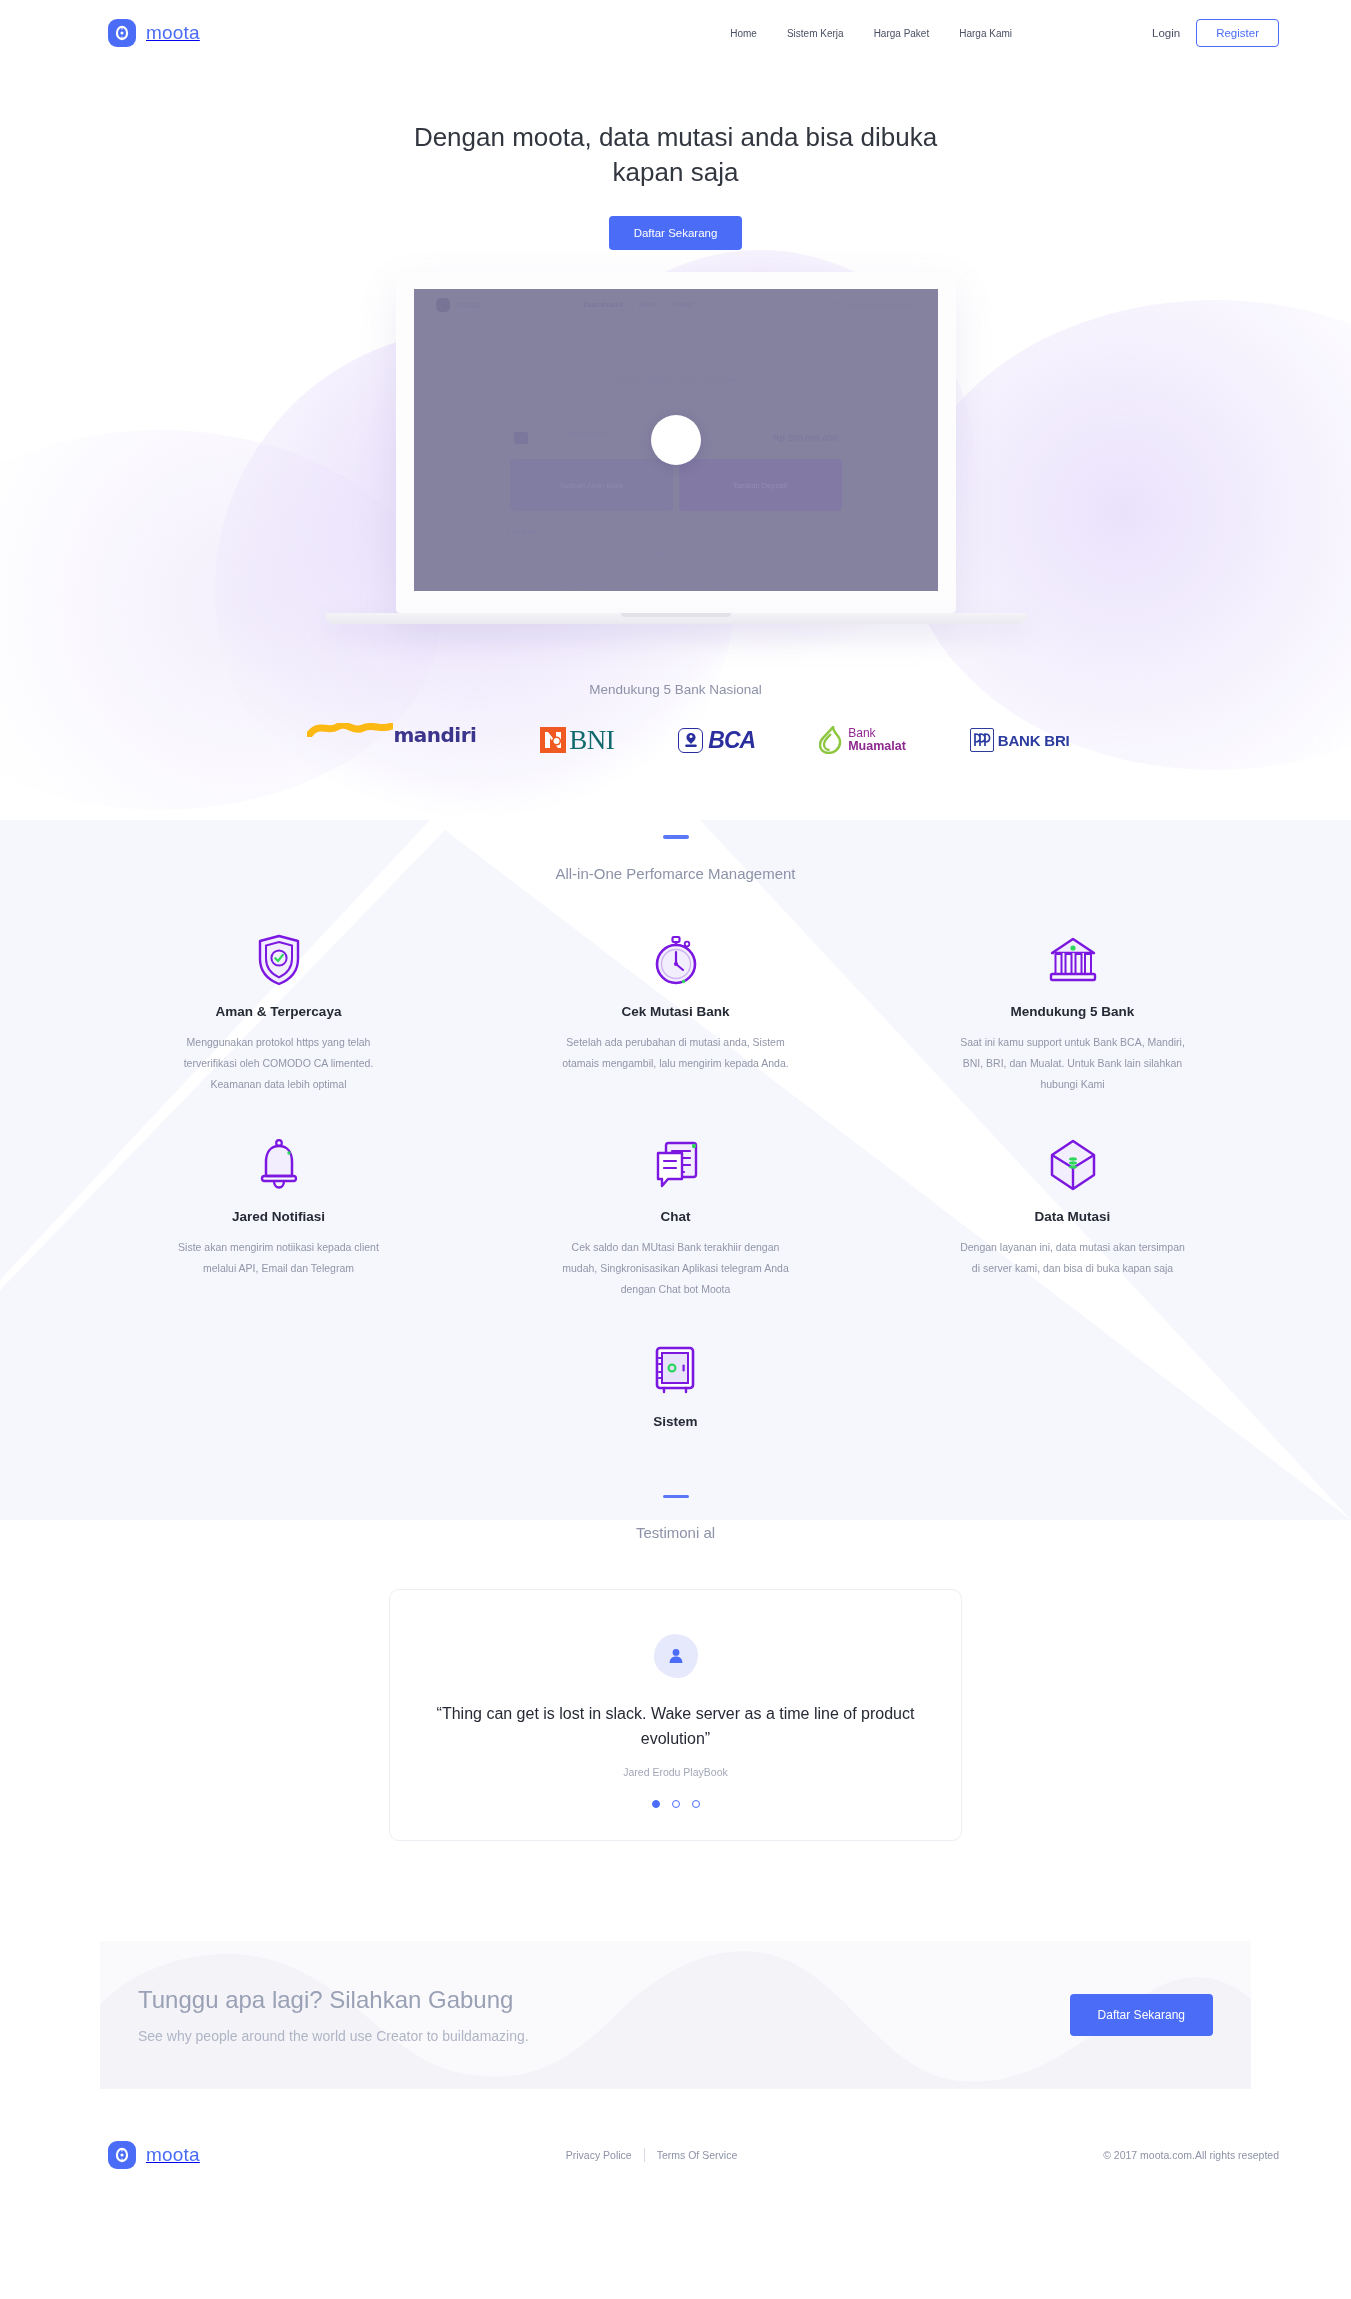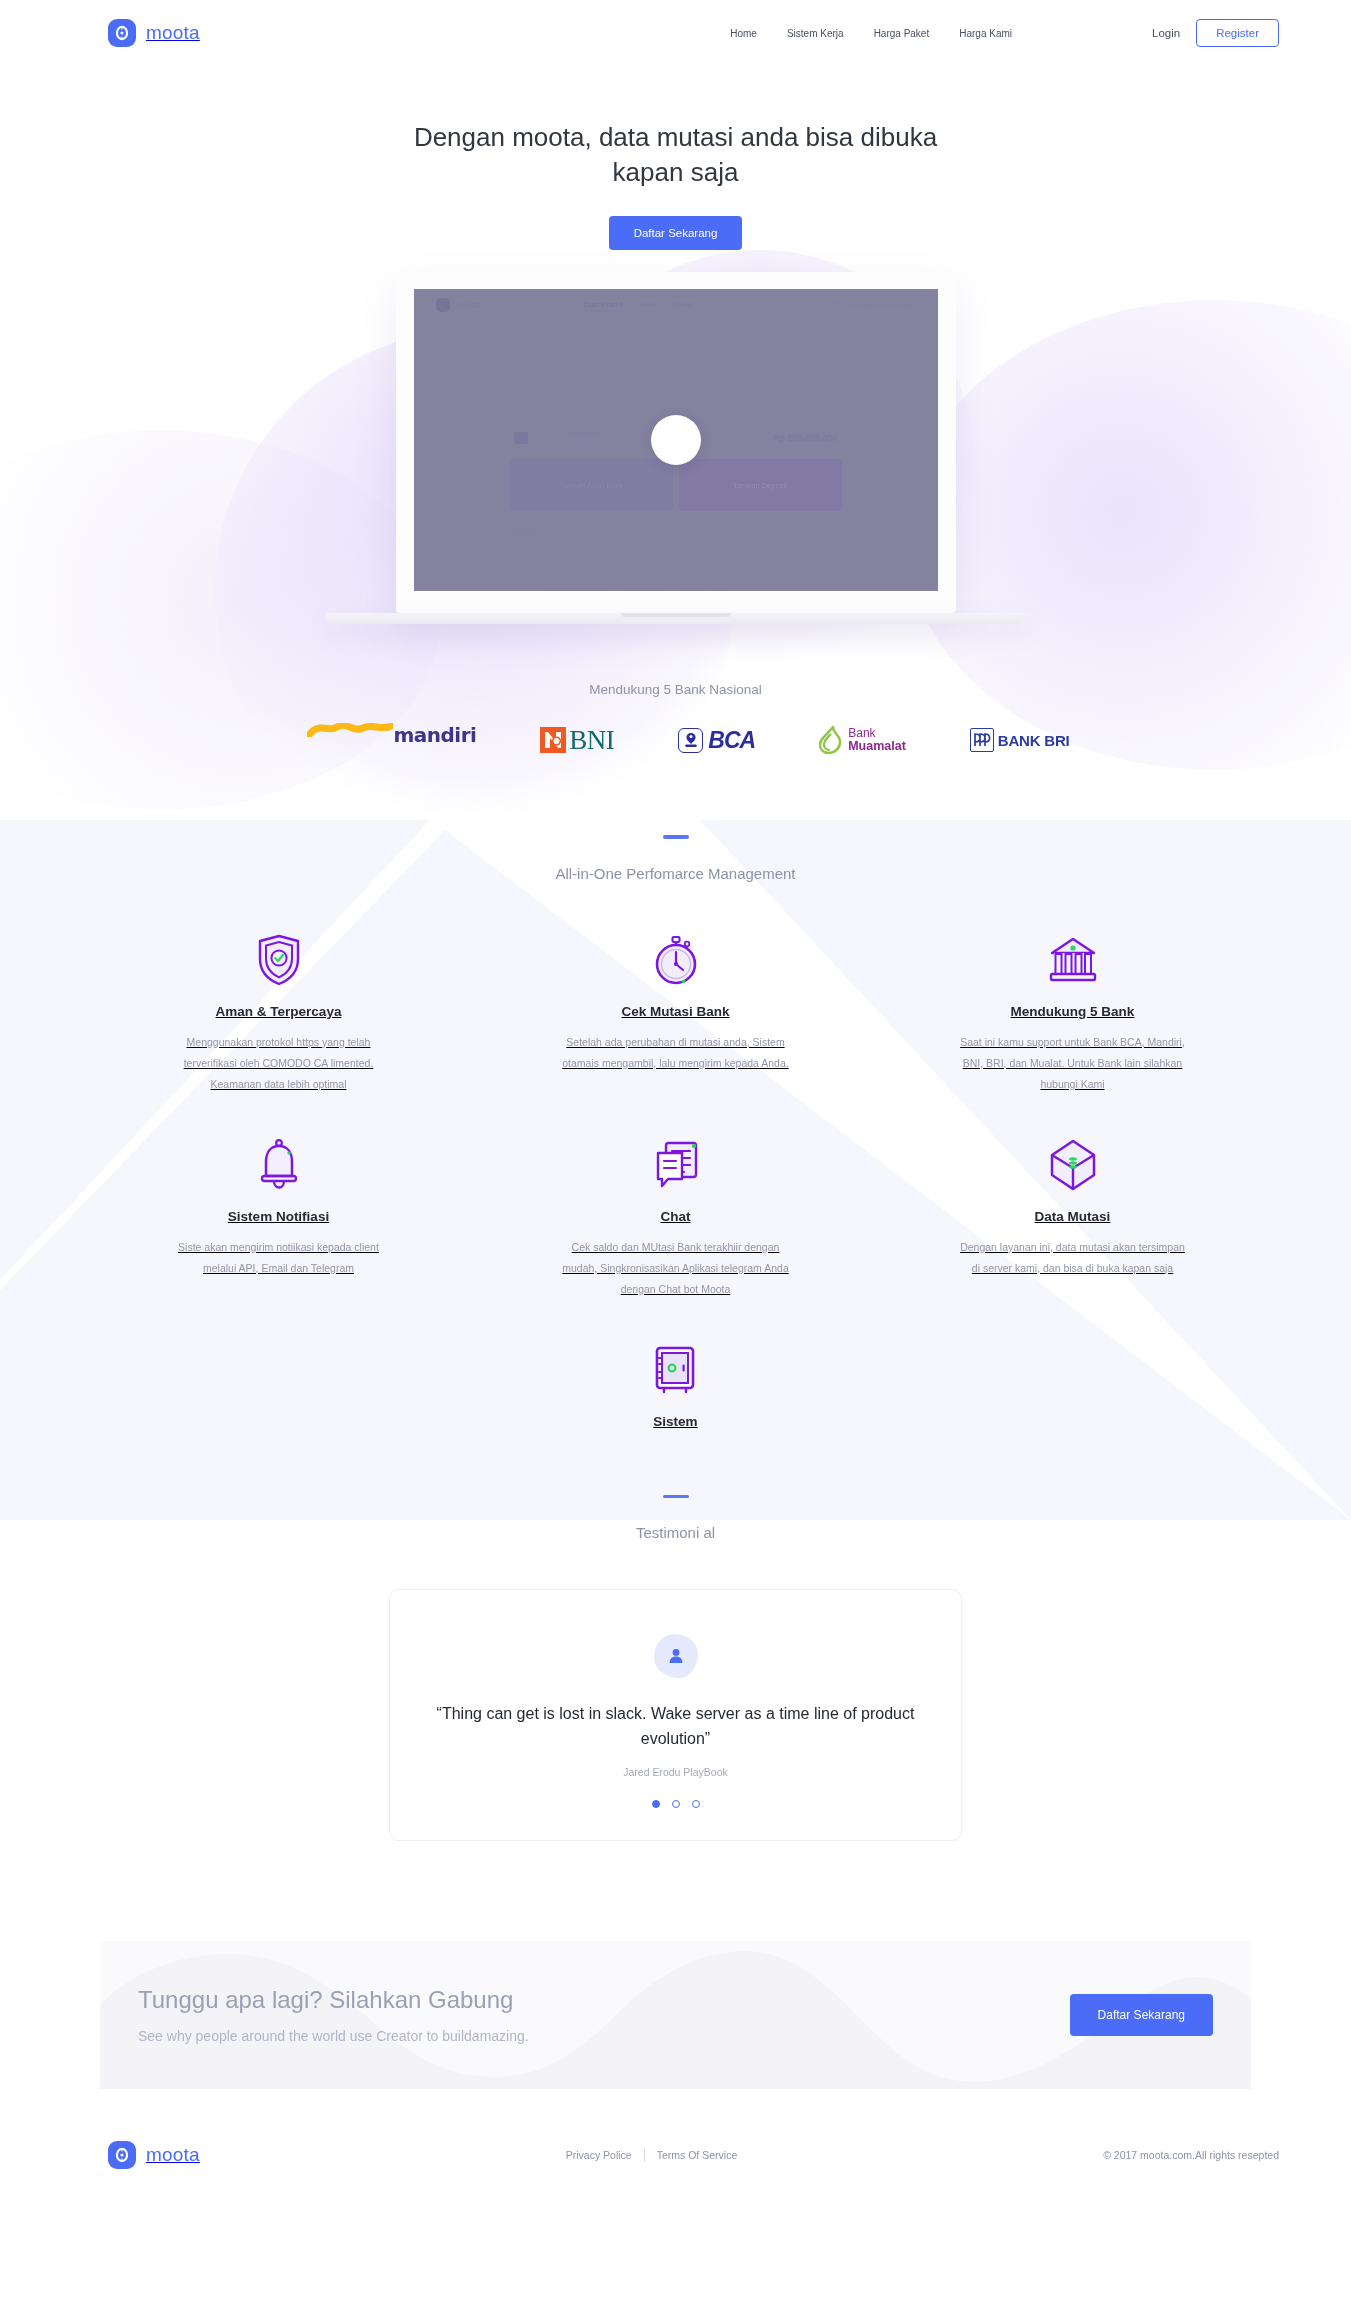--- a/index.html
+++ b/index.html
@@ -192,21 +192,21 @@
   .bk-bri .mark { width: 24px; height: 24px; border: 1.6px solid #2b3b9e; border-radius:2px; display:flex;align-items:center;justify-content:center; }
   .bk-bri .txt { font-size: 15px; font-weight: 700; color: #2b3b9e; letter-spacing: -.2px; }
 
   
   .sec-head { position: relative; z-index: 4; text-align: center; }
   .sec-rule { width: 26px; height: 3.5px; background: #5b76f7; border-radius: 2px; margin: 0 auto; }
   .sec-title { margin-top: 26px; font-size: 15px; color: #8d92a8; font-weight: 400; }
 
   
   .features { position: relative; z-index: 4; margin-top: 50px; padding: 0 80px; }
-  .feat-row { display: flex; text-decoration: underline; }
+  .feat-row { display: flex; }
   .feat {
     flex: 1; text-align: center; padding: 0 26px; margin-bottom: 42px;
   }
   .feat-icon { height: 56px; display:flex; align-items:center; justify-content:center; margin-bottom: 16px; }
   .feat-title { font-size: 13.5px; color: #262a35; font-weight: 700; }
   .feat-desc {
     margin-top: 13px; font-size: 10.5px; line-height: 2.0; color: #9195a8;
     max-width: 235px; margin-left: auto; margin-right: auto;
   }
   .feat-row.single { justify-content: center; }
@@ -510,21 +510,21 @@
         <div class="feat-icon">
           <svg width="44" height="54" viewBox="0 0 44 54">
             <path d="M22,8 C31,8 35,15 35,24 L35,38 L9,38 L9,24 C9,15 13,8 22,8 Z" fill="#f2eefd"></path>
             <path d="M22,8 C31,8 35,15 35,24 L35,38 L9,38 L9,24 C9,15 13,8 22,8 Z" fill="none" stroke="#7b17e0" stroke-width="2.5" stroke-linejoin="round"></path>
             <rect x="5" y="38" width="34" height="5" rx="2.5" fill="none" stroke="#7b17e0" stroke-width="2.3"></rect>
             <path d="M17,43 C17,47 19.2,49.5 22,49.5 C24.8,49.5 27,47 27,43" fill="none" stroke="#7b17e0" stroke-width="2.3"></path>
             <circle cx="22" cy="5" r="2.8" fill="none" stroke="#7b17e0" stroke-width="2.2"></circle>
             <circle cx="32" cy="15" r="1.7" fill="#2fd65d"></circle>
           </svg>
         </div>
-        <h3 class="feat-title">Sistem Notifiasi</h3>
+        <h3 class="feat-title">Jared Notifiasi</h3>
         <p class="feat-desc">Siste akan mengirim notiikasi kepada client melalui API, Email dan Telegram</p>
       </div>
 
       <div class="feat">
         <div class="feat-icon">
           <svg width="52" height="52" viewBox="0 0 52 52">
             <rect x="16" y="4" width="30" height="34" rx="2.5" fill="#f2eefd"></rect>
             <rect x="16" y="4" width="30" height="34" rx="2.5" fill="none" stroke="#7b17e0" stroke-width="2.4"></rect>
             <path d="M22,12 L40,12 M22,19 L40,19 M22,26 L40,26 M22,33 L34,33" stroke="#7b17e0" stroke-width="2.2" stroke-linecap="round"></path>
             <path d="M8,14 L32,14 L32,40 L18,40 L12,47 L12,40 L8,40 Z" fill="#ffffff"></path>

